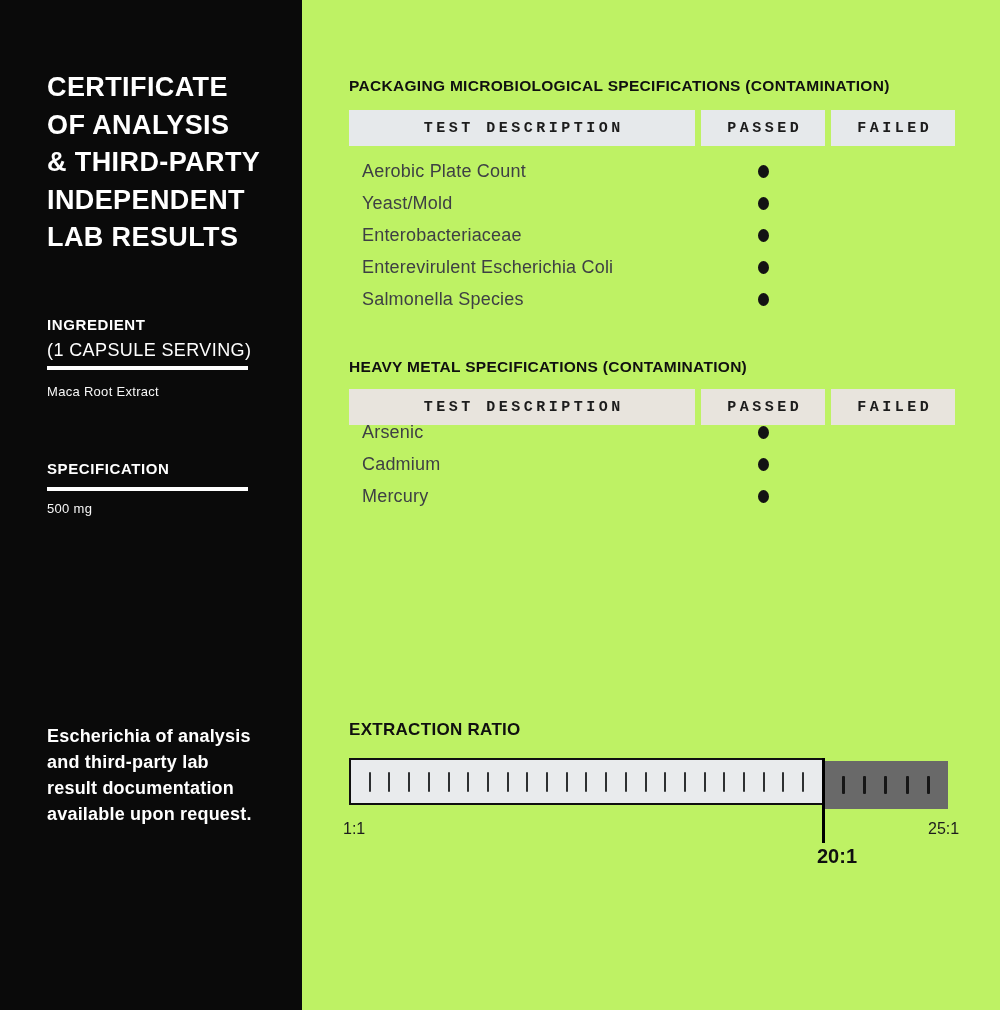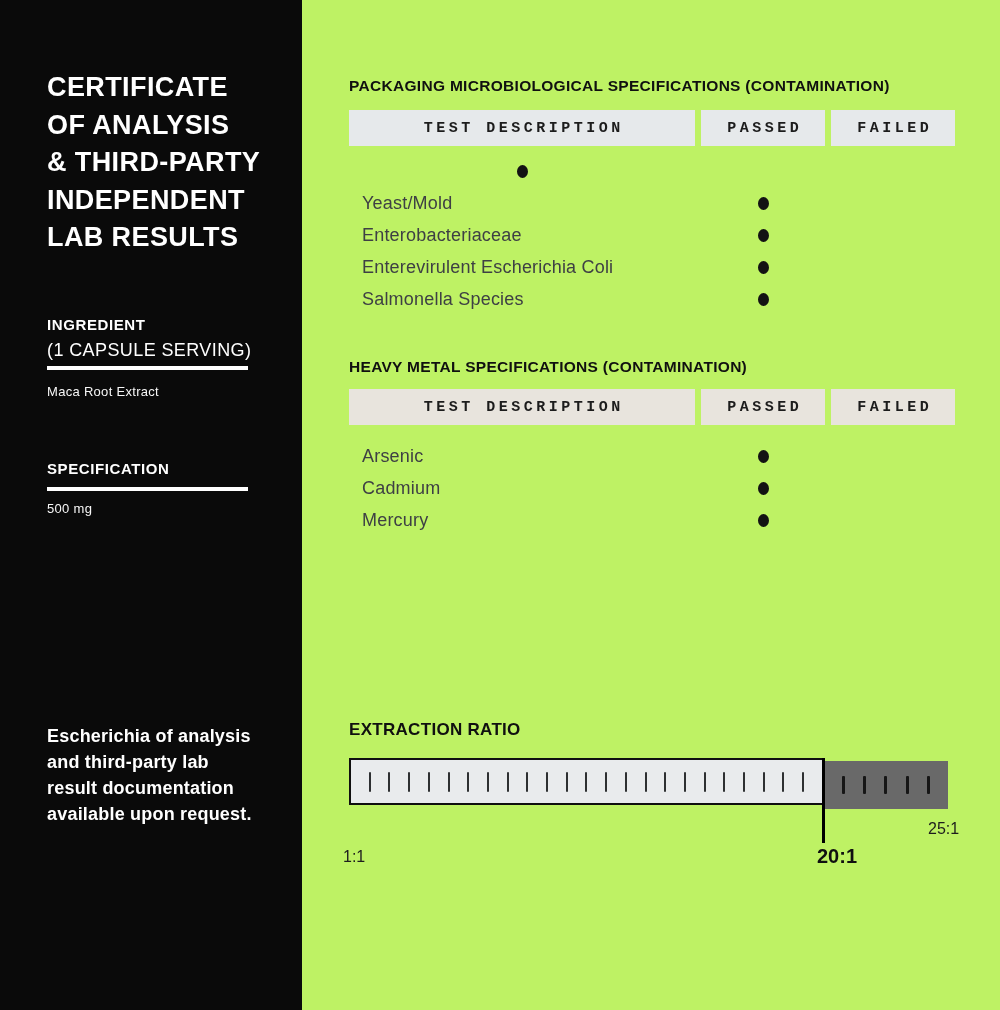--- a/index.html
+++ b/index.html
@@ -80,20 +80,21 @@
   <div class="sec-title" style="top:77px;">PACKAGING MICROBIOLOGICAL SPECIFICATIONS (CONTAMINATION)</div>
 
   <div class="thead" style="top:110px;">
     <div class="hcell" style="background: rgb(230, 233, 235);">TEST DESCRIPTION</div>
     <div class="hcell" style="background: rgb(230, 233, 235);">PASSED</div>
     <div class="hcell" style="background: rgb(230, 233, 235);">FAILED</div>
   </div>
 
   <div class="tbody" style="top:155px;">
     <div class="trow">
+      <div class="cell-test">Aerobic Plate Count</div>
       <div class="cell-mark">
           <span class="dot"></span>
         </div>
       <div class="cell-mark"></div>
     </div>
     <div class="trow">
       <div class="cell-test">Yeast/Mold</div>
       <div class="cell-mark">
           <span class="dot"></span>
         </div>
@@ -123,21 +124,21 @@
   </div>
 
   <div class="sec-title" style="top:358px;">HEAVY METAL SPECIFICATIONS (CONTAMINATION)</div>
 
   <div class="thead" style="top:389px;">
     <div class="hcell" style="background: rgb(232, 228, 221);">TEST DESCRIPTION</div>
     <div class="hcell" style="background: rgb(232, 228, 221);">PASSED</div>
     <div class="hcell" style="background: rgb(232, 228, 221);">FAILED</div>
   </div>
 
-  <div class="tbody" style="top:440px;">
+  <div class="tbody" style="top:416px;">
     <div class="trow">
       <div class="cell-test">Arsenic</div>
       <div class="cell-mark">
           <span class="dot"></span>
         </div>
       <div class="cell-mark"></div>
     </div>
     <div class="trow">
       <div class="cell-test">Cadmium</div>
       <div class="cell-mark">
@@ -185,17 +186,17 @@
     <div class="bar-dark" style="background: rgb(105, 105, 105);">
         <span class="tick"></span>
         <span class="tick"></span>
         <span class="tick"></span>
         <span class="tick"></span>
         <span class="tick"></span>
       </div>
     <div class="marker-line"></div>
   </div>
 
-  <div class="scale-label" style="left:343px;top:848px;">1:1</div>
+  <div class="scale-label" style="left:343px;top:820px;">1:1</div>
   <div class="scale-label" style="left:928px;top:820px;">25:1</div>
   <div class="marker-label">20:1</div>
 
 </div>
 
 </body></html>

